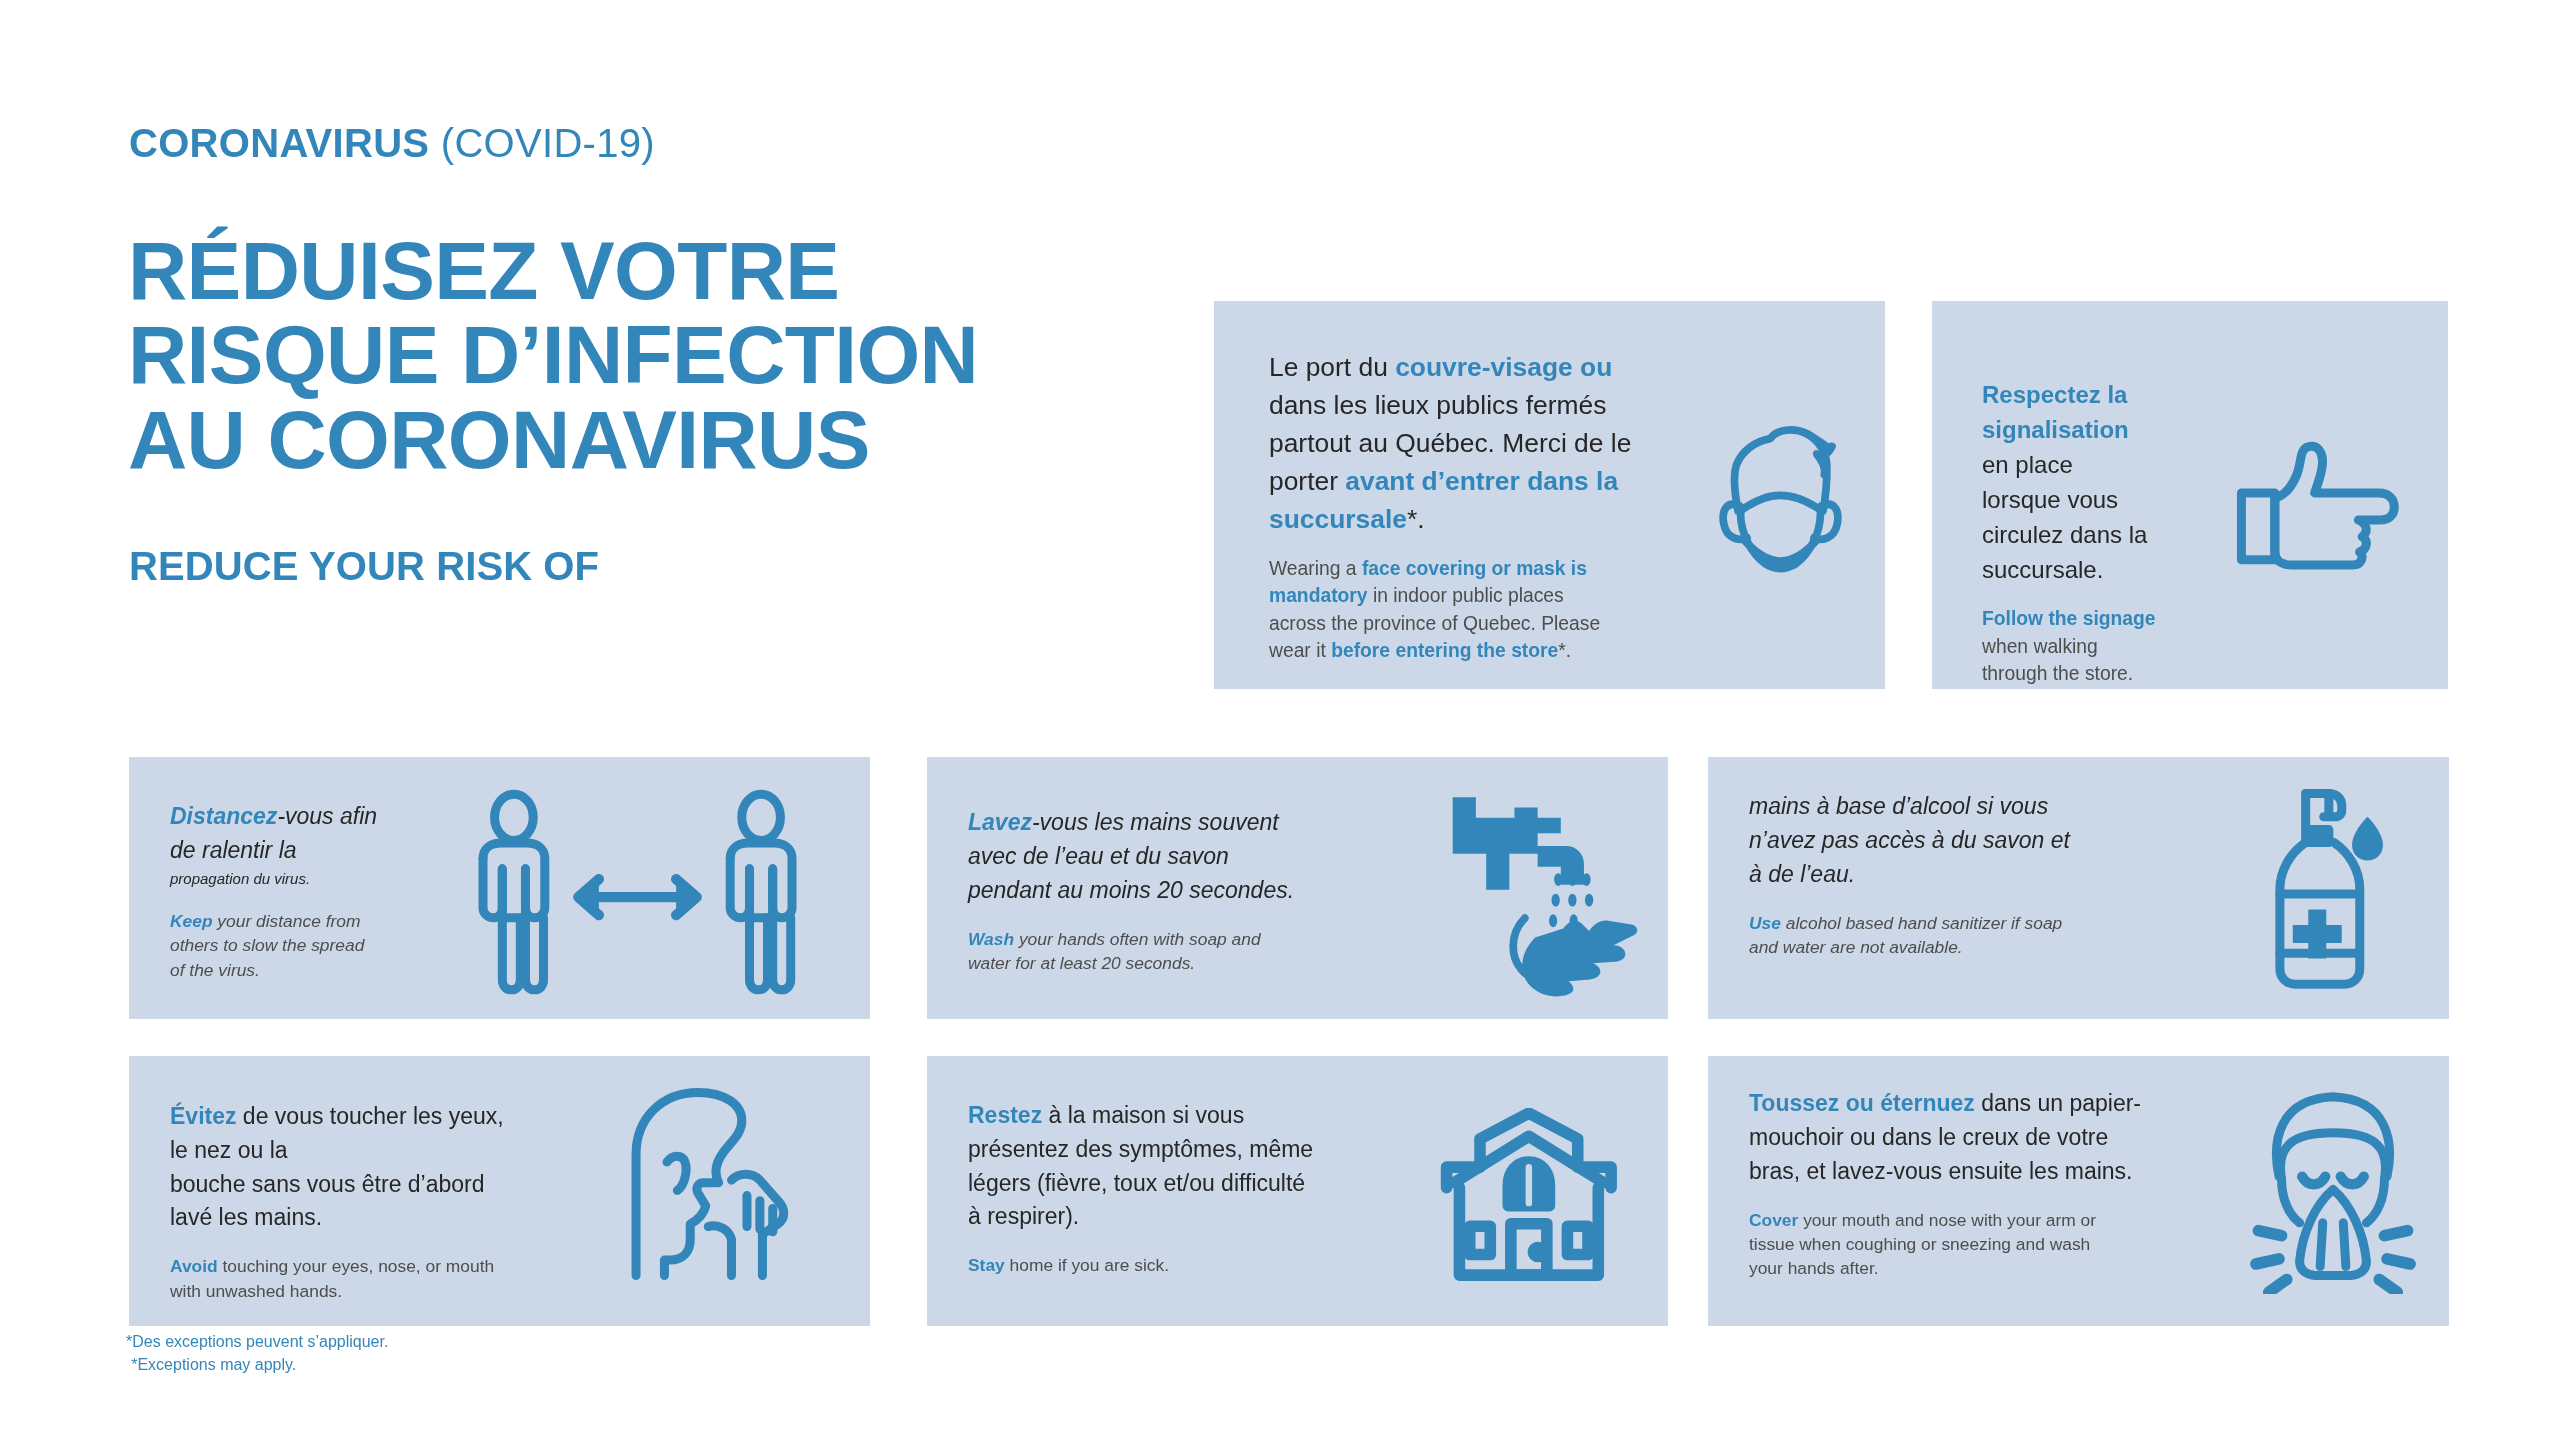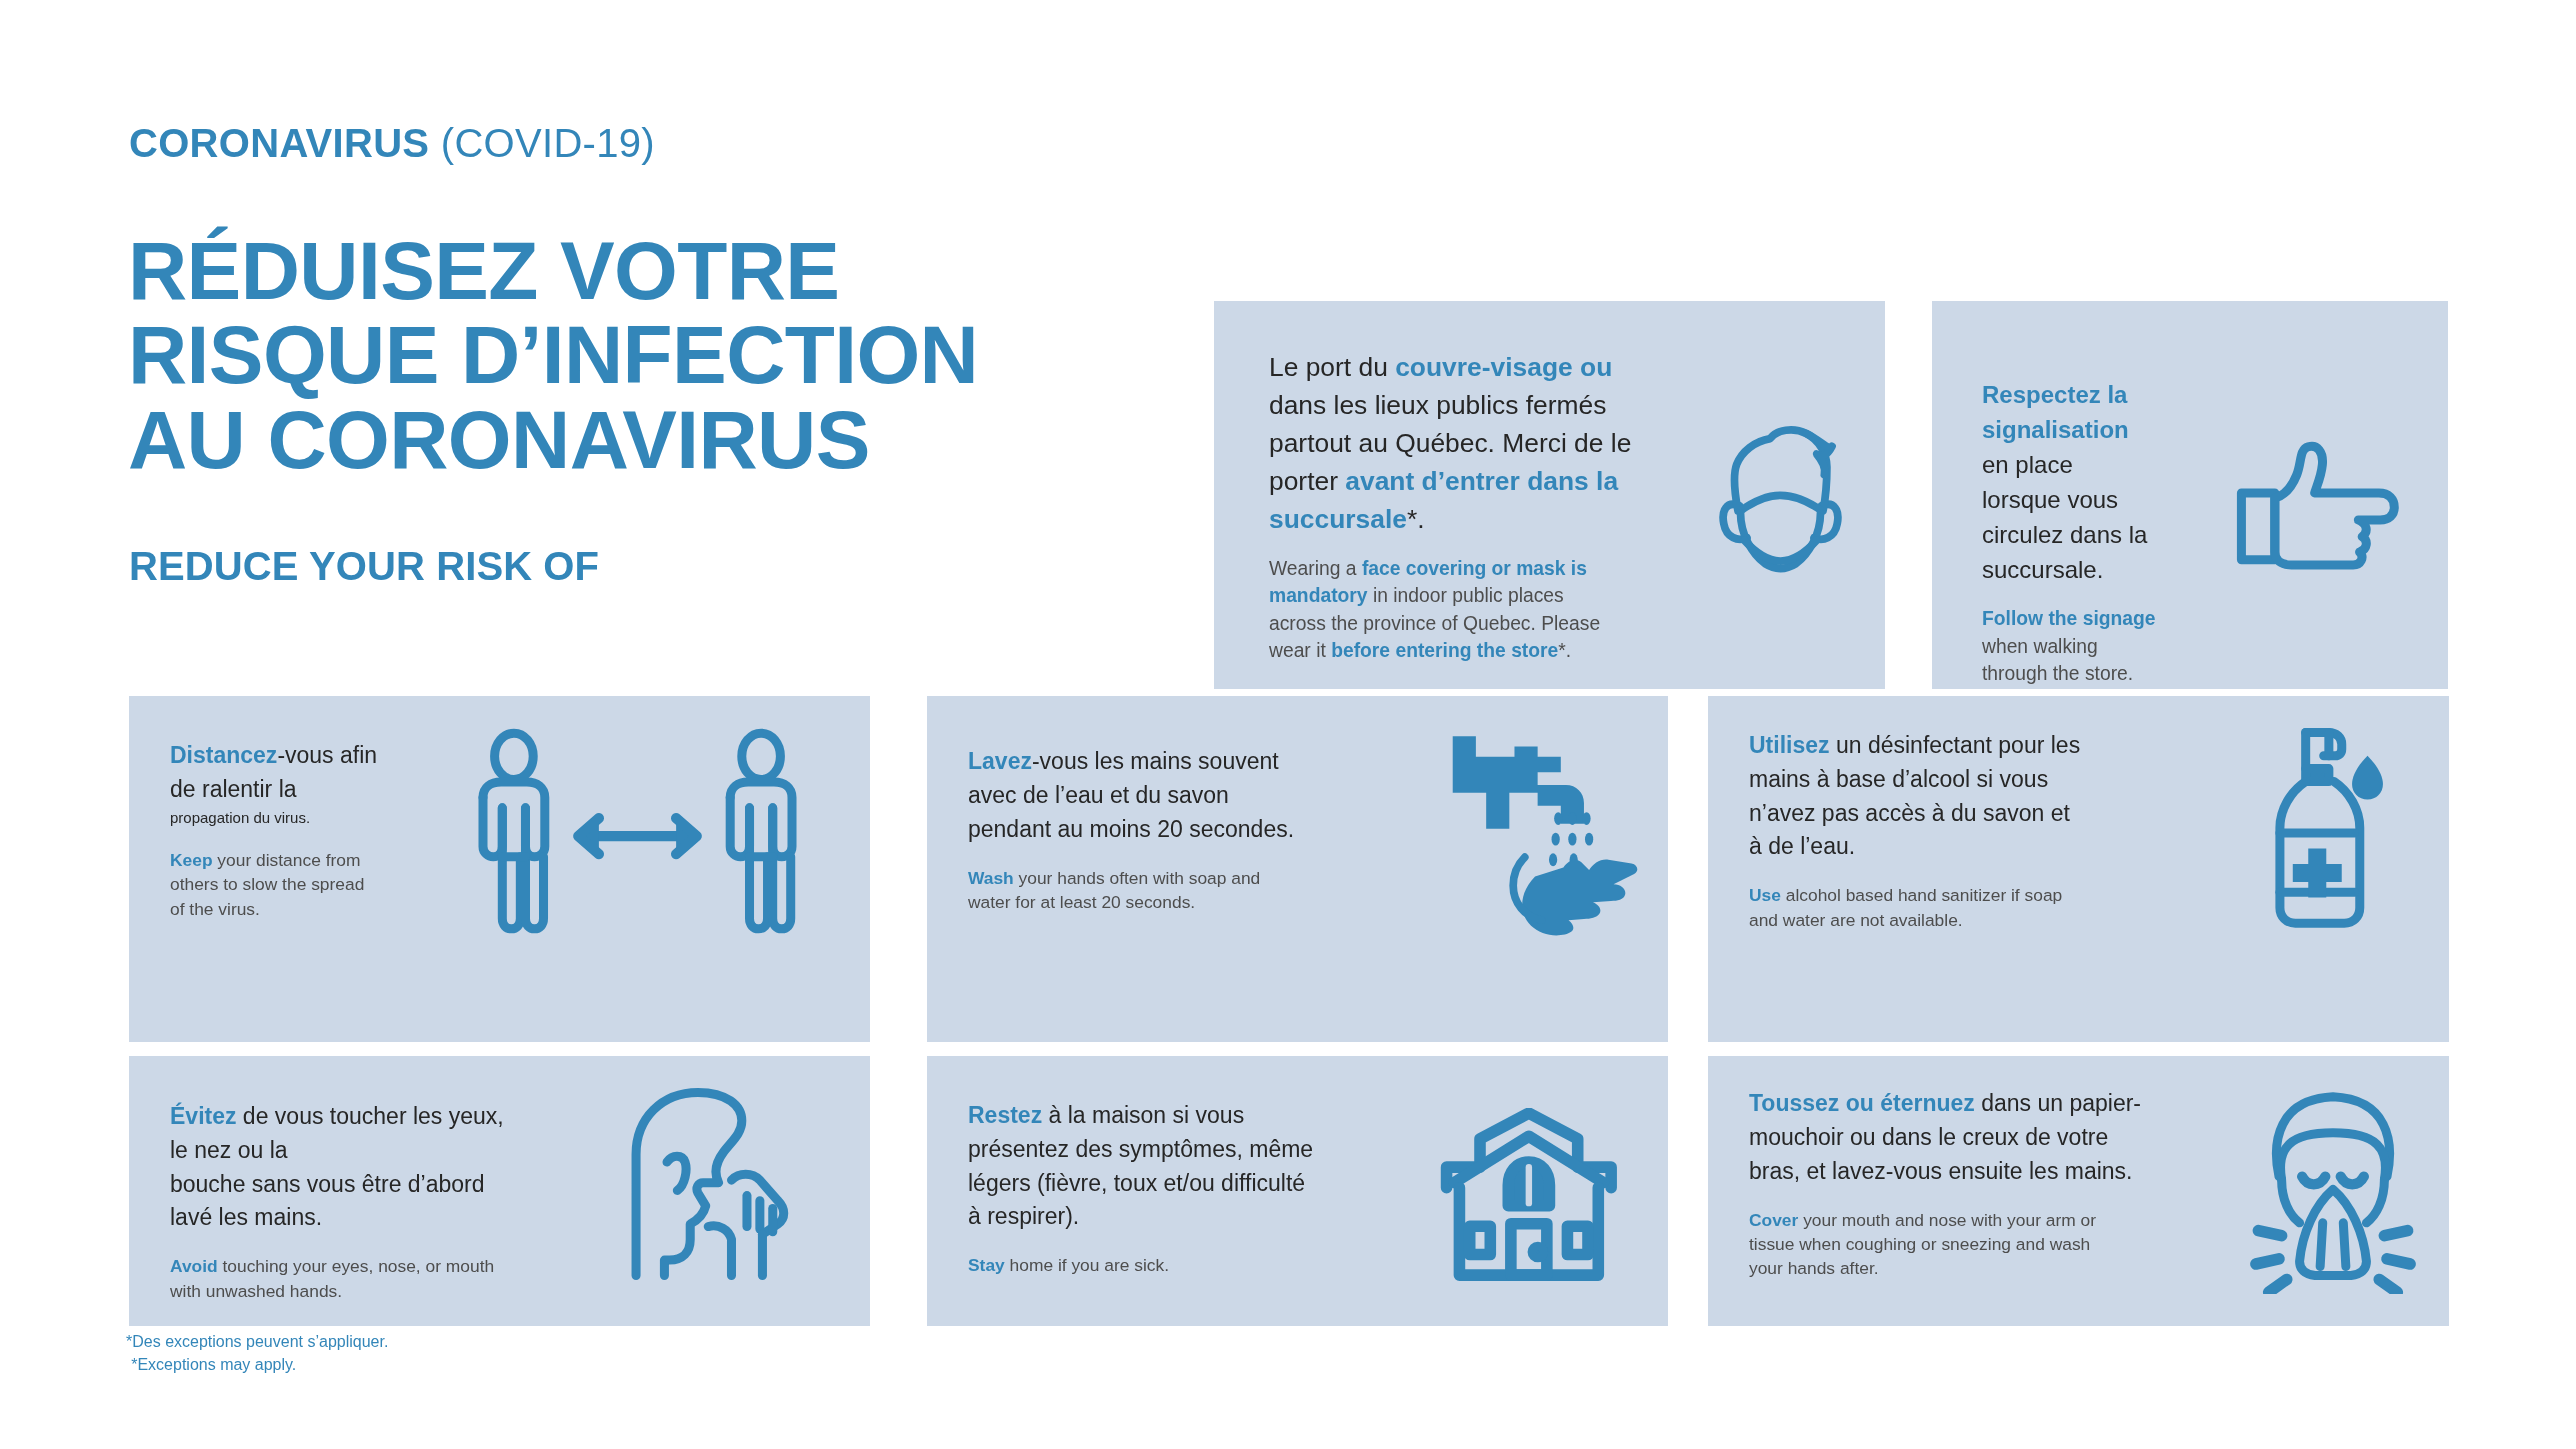--- a/index.html
+++ b/index.html
@@ -39,21 +39,21 @@
   .c-mask .icon{left:489px;top:117px;}
 
   
   .c-sign{left:1932px;top:301px;width:516px;height:388px;}
   .c-sign .txt{left:50px;top:76px;width:232px;}
   .c-sign .fr{font-size:24px;line-height:1.46;}
   .c-sign .en{font-size:19.3px;line-height:1.42;margin-top:18px;}
   .c-sign .icon{left:303px;top:138px;}
 
   
-  .r2{top:696px;height:346px;}
+  .r2{top:757px;height:262px;font-style:italic;}
   .r3{top:1056px;height:270px;}
   .col1{left:129px;width:741px;}
   .col2{left:927px;width:741px;}
   .col3{left:1708px;width:741px;}
 
   .body-card .txt{left:41px;width:451px;}
   .body-card .fr{font-size:23px;line-height:1.47;}
   .body-card .en{font-size:17.4px;line-height:1.4;margin-top:19.3px;}
 
   .c-dist .txt{top:43px;width:303px;}
@@ -210,21 +210,20 @@
         </g>
         <path d="M92 112 c4-6 10-8 14-4 l6 6 c3-5 9-9 15-8 l18 3 c5 1 6 6 2 8 l-16 8 c6 0 10 4 9 8 -1 4 -6 5 -11 5 l-14 1 c5 2 7 6 5 9 -2 3 -7 4 -12 4 l-12 1 c4 3 5 7 2 9 -4 3 -14 4 -22 1 -10-4 -16-12 -16-22 0-8 4-16 10-22 z"></path>
         <path d="M62 104 c-6 6 -9 14 -9 22 0 14 9 24 22 27" fill="none" stroke="#3386b9" stroke-width="6" stroke-linecap="round"></path>
       </svg>
     </div>
   </div>
 
   <div class="card body-card r2 col3 c-sani">
     <div class="txt">
       <div class="fr">
-          <div class="ln" style="font-size: 23px;"><span class="hl">Utilisez</span><span> un désinfectant pour les</span></div>
           <div class="ln" style="font-size: 23px;"><span>mains à base d’alcool si vous</span></div>
           <div class="ln" style="font-size: 23px;"><span>n’avez pas accès à du savon et</span></div>
           <div class="ln" style="font-size: 23px;"><span>à de l’eau.</span></div>
         </div>
       <div class="en">
           <div class="ln" style="font-size: 17.4px;"><span class="hl">Use</span><span> alcohol based hand sanitizer if soap</span></div>
           <div class="ln" style="font-size: 17.4px;"><span>and water are not available.</span></div>
         </div>
     </div>
     <div class="icon">

